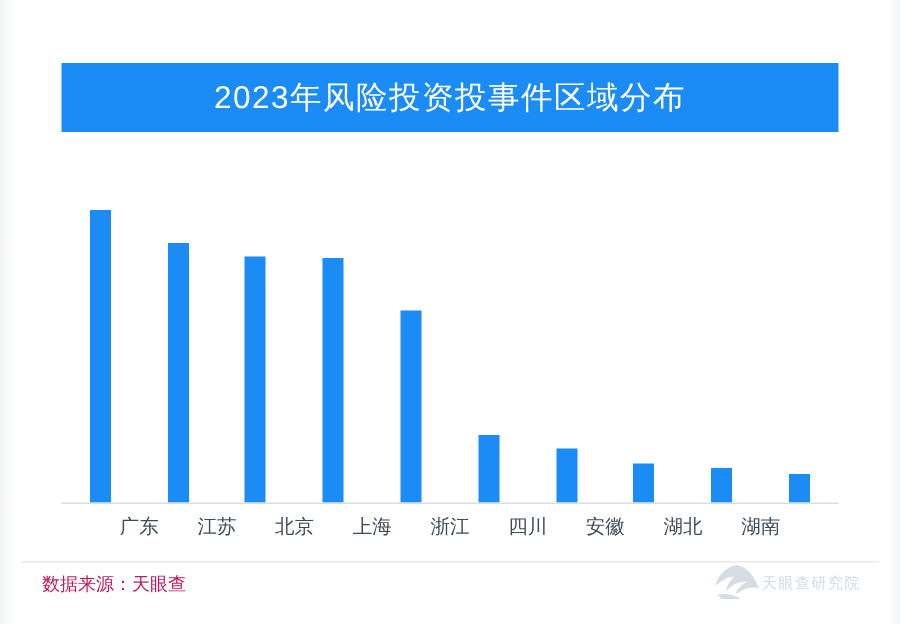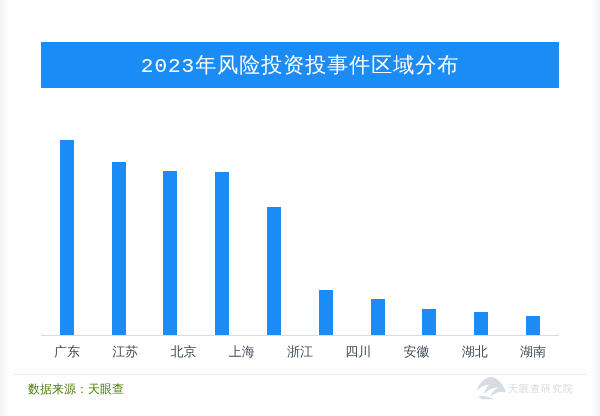--- a/index.html
+++ b/index.html
@@ -29,21 +29,21 @@
     height: 46px;
     background: #1b8cf5;
     display: flex;
     align-items: center;
     justify-content: center;
   }
   .title-text {
     color: #ffffff;
     font-size: 21px;
     letter-spacing: 1px;
-    font-family: Liberation Mono, monospace;
+    font-family: Liberation Sans, sans-serif;
     white-space: nowrap;
   }
   
   .plot {
     position: absolute;
     left: 41px;
     top: 130px;
     width: 518px;
     height: 205px;
   }
@@ -78,21 +78,21 @@
     background: #d9dde3;
   }
   
   .xlabels {
     position: absolute;
     left: 41px;
     top: 341px;
     width: 518px;
     height: 22px;
     display: flex;
-    justify-content: space-between;
+    justify-content: center;
   }
   .xlabel {
     width: 51.8px;
     text-align: center;
     font-size: 13px;
     color: #3e4a56;
     font-family: "DejaVu Sans", sans-serif;
     line-height: 22px;
   }
   
@@ -102,21 +102,21 @@
     top: 374px;
     width: 572px;
     height: 1px;
     background: #e8eaed;
   }
   .source {
     position: absolute;
     left: 28px;
     top: 381px;
     font-size: 12px;
-    color: #4d7c0f;
+    color: #be185d;
     font-family: Liberation Sans, sans-serif;
   }
   
   .brand {
     position: absolute;
     right: 16px;
     top: 366px;
     width: 110px;
     height: 44px;
     display: flex;

